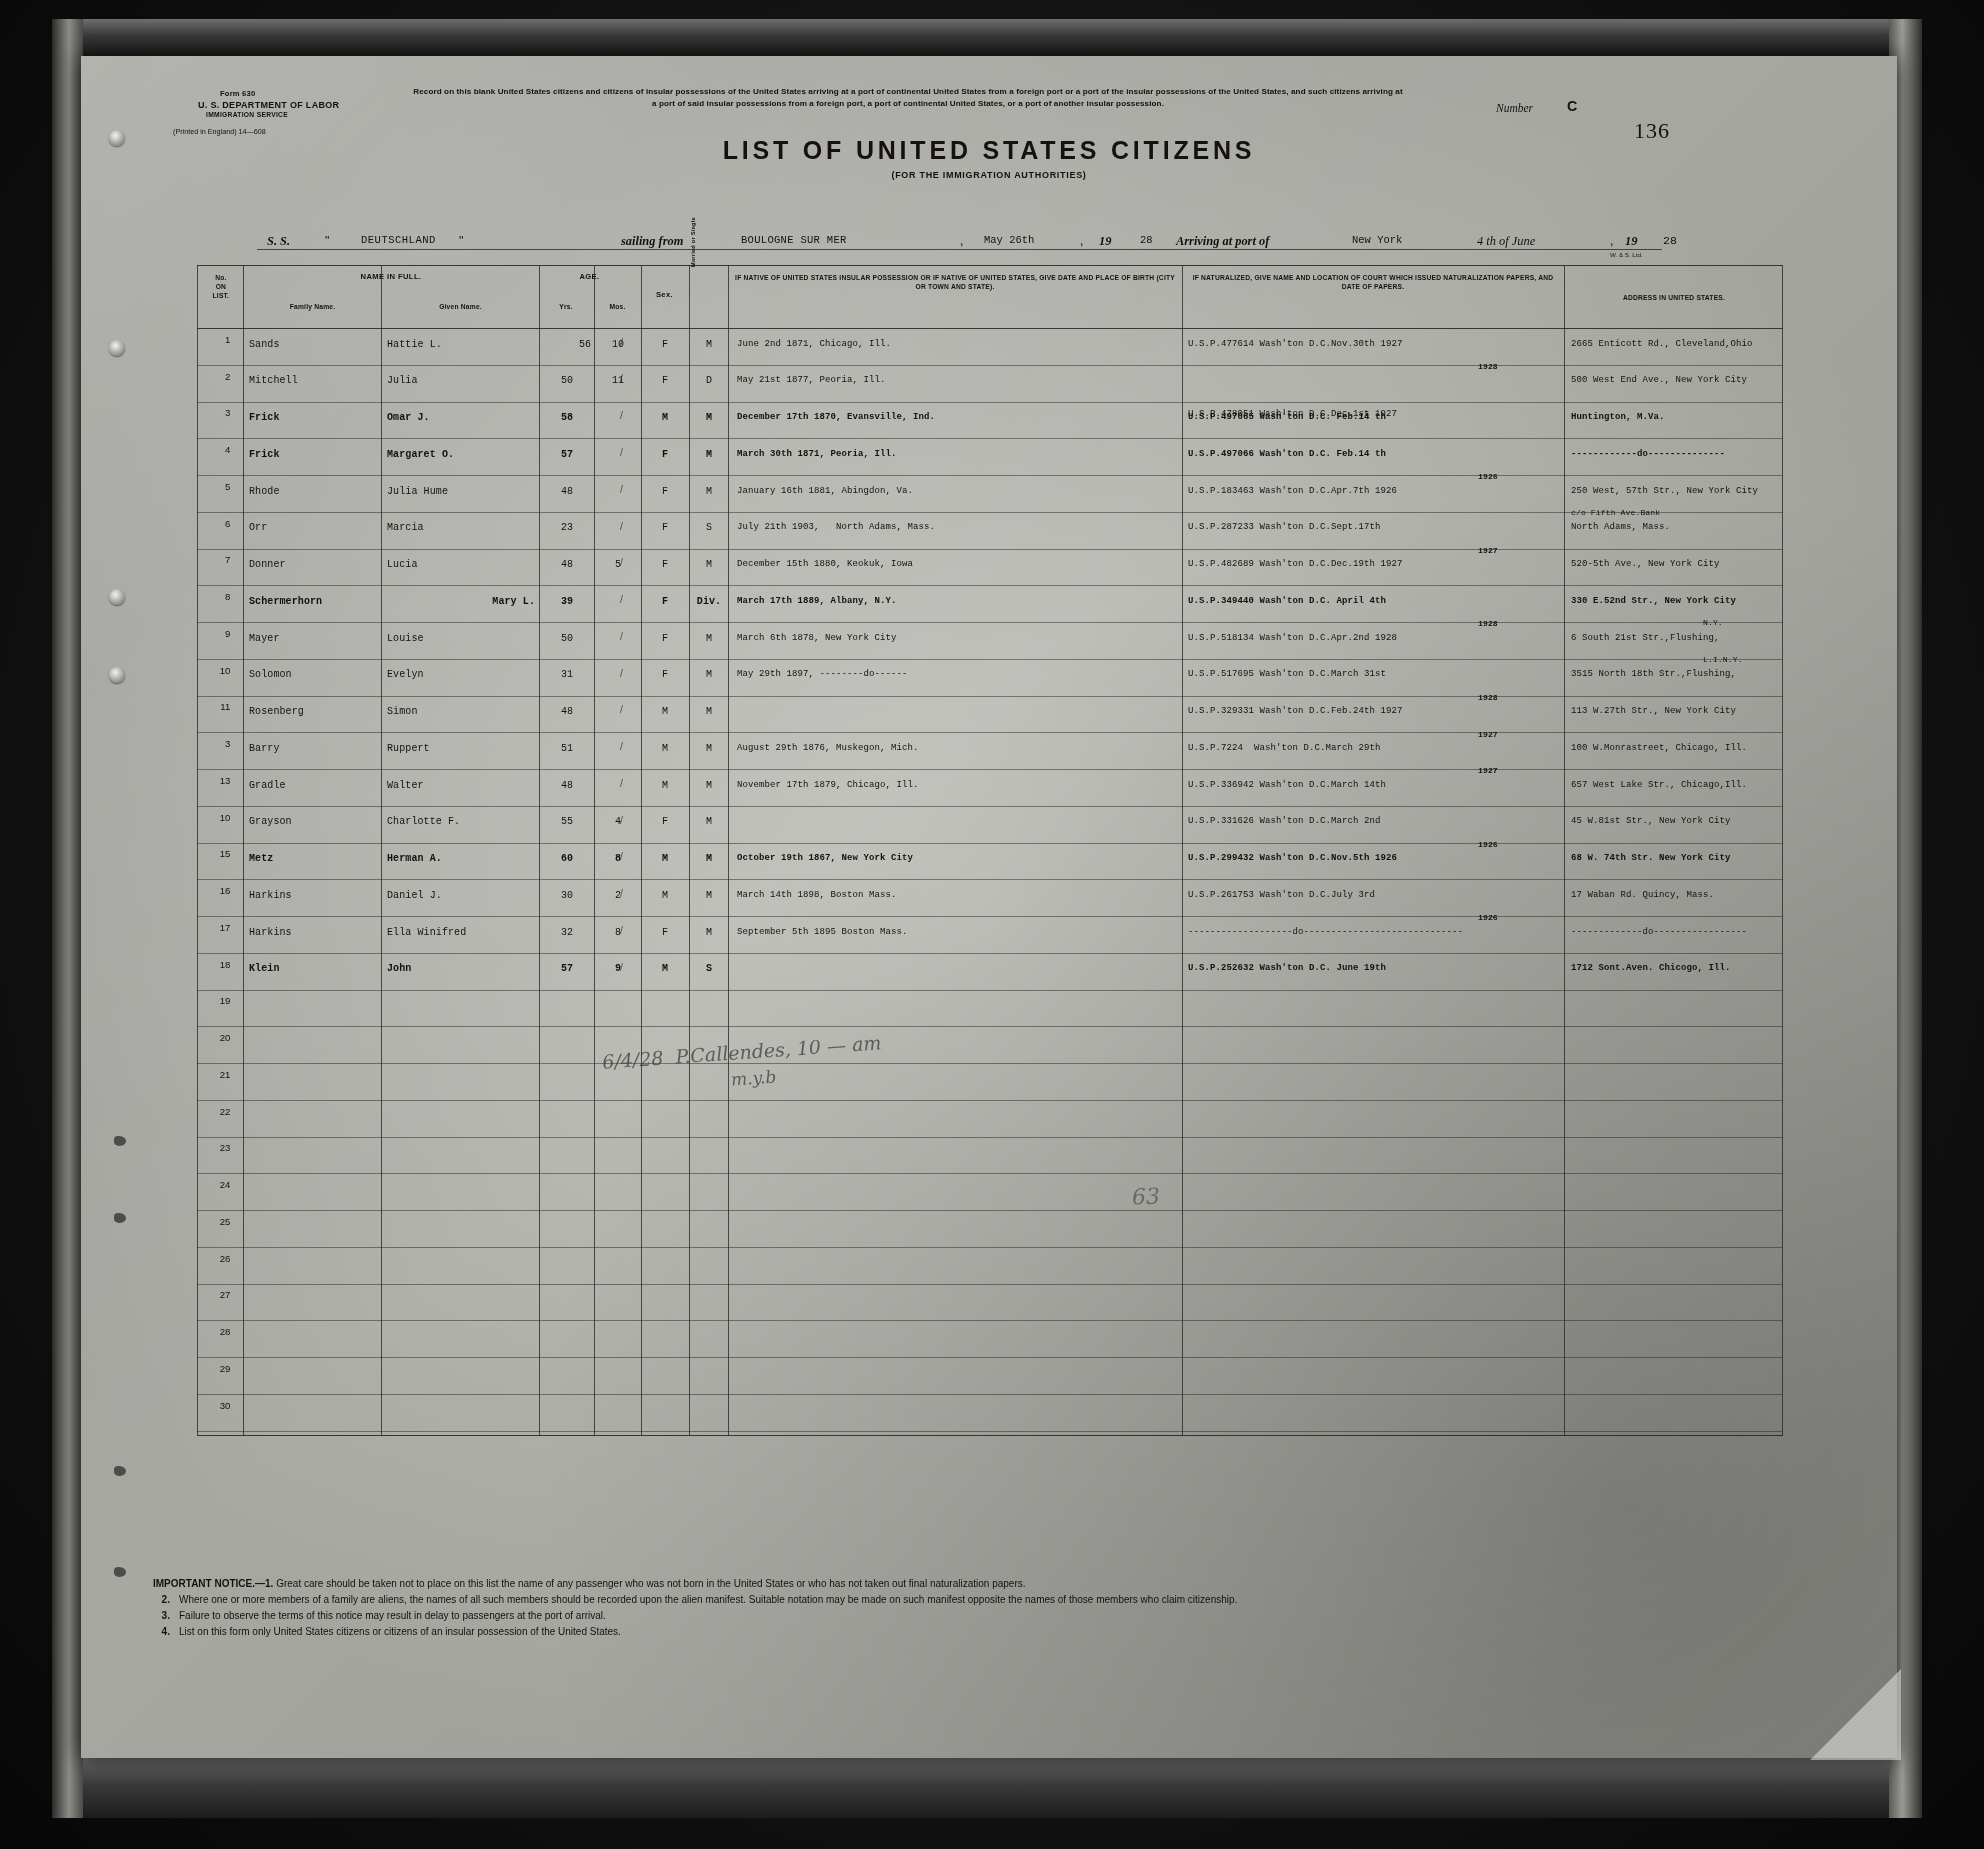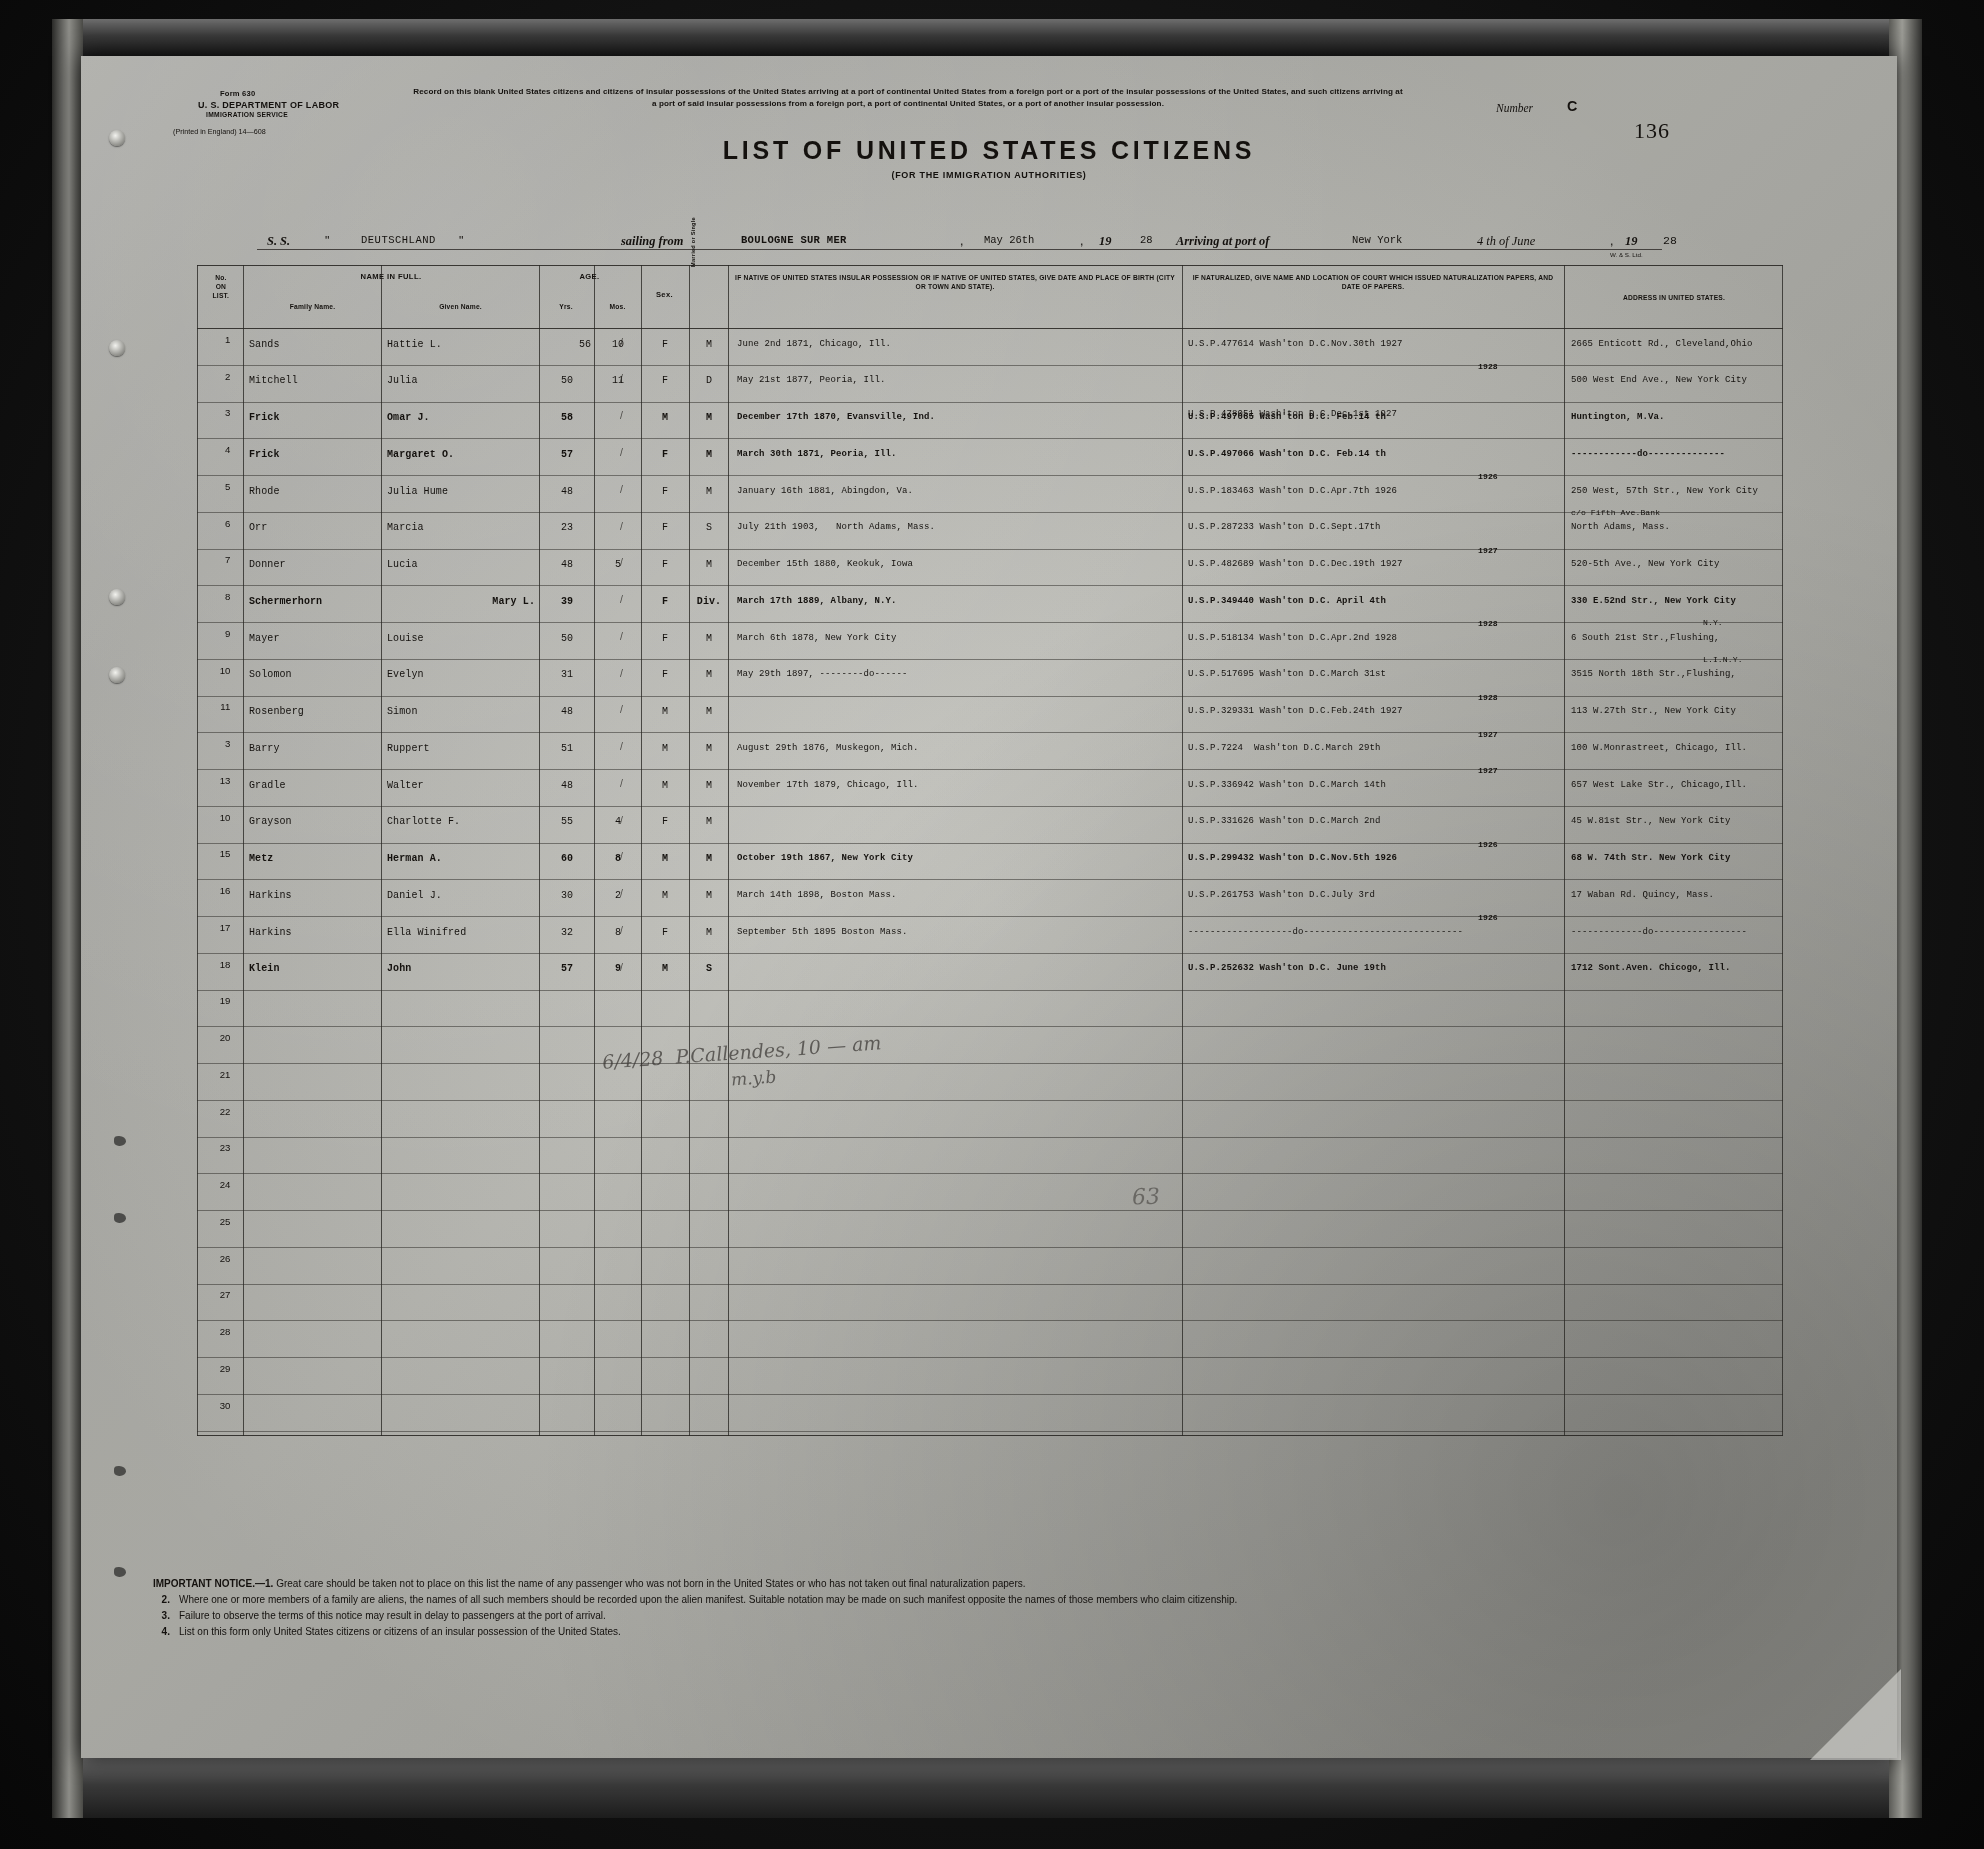--- a/index.html
+++ b/index.html
@@ -111,21 +111,21 @@
     font-size: 9px; letter-spacing: 0.7px; font-weight: bold;
   }
 
   
   .ship-line { position: absolute; top: 178px; font-size: 12.4px; }
   #ss-label { left: 186px; font-weight: bold; font-style: italic; }
   #ship-quote1 { left: 244px; }
   #ship-name { left: 268px; font-size: 10.5px; letter-spacing: 0.5px; padding-left: 12px; }
   #ship-quote2 { left: 378px; }
   #sailing-from { left: 540px; font-style: italic; font-weight: bold; }
-  #port-depart { left: 660px; font-size: 10.5px; letter-spacing: 0.3px; font-weight: bold; }
+  #port-depart { left: 660px; font-size: 10.5px; letter-spacing: 0.3px; }
   #comma1 { left: 879px; }
   #depart-date { left: 903px; font-size: 10.5px; }
   #comma2 { left: 999px; }
   #year-label { left: 1018px; font-style: italic; font-weight: bold; }
   #depart-year { left: 1059px; font-size: 10.5px; }
   #arriving-at { left: 1095px; font-style: italic; font-weight: bold; }
   #arrive-port { left: 1271px; font-size: 10.5px; }
   #arrive-date { left: 1396px; font-size: 12.4px; font-style: italic; }
   #comma3 { left: 1529px; }
   #year-label2 { left: 1544px; font-style: italic; font-weight: bold; }

